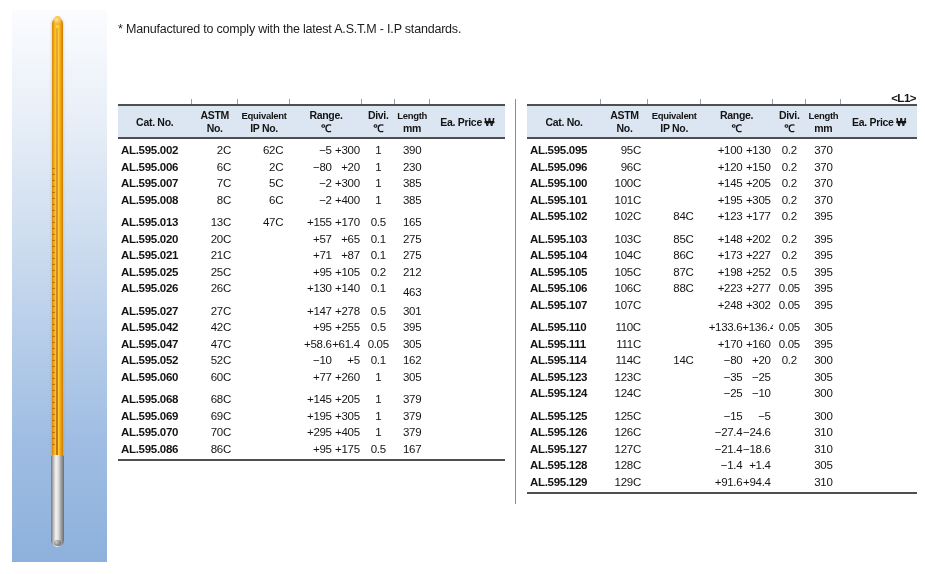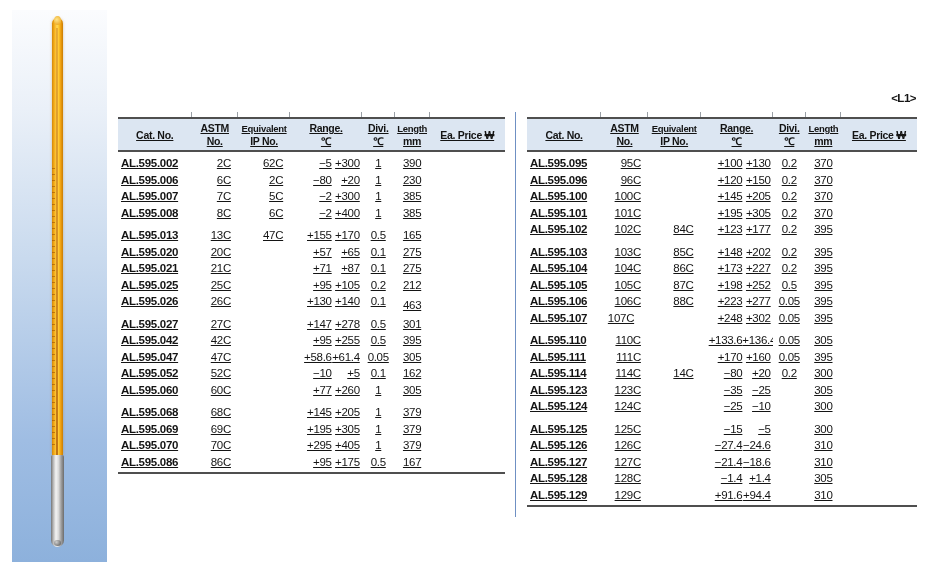--- a/index.html
+++ b/index.html
@@ -31,21 +31,21 @@
   .title-line { letter-spacing:-0.3px; white-space:nowrap; }
   .title-brand { font-weight:bold; font-size:20px; }
   .title-reg { font-weight:bold; font-size:10px; vertical-align:super; }
   .title-main { font-weight:bold; font-size:16.5px; }
   .title-kr { font-weight:bold; font-size:13px; }
   .notes { margin-top:13px; font-size:12.5px; line-height:16.5px; letter-spacing:-0.2px; color:#1c1c1c; }
   .note-strong { font-weight:bold; color:#111; }
   .pageref { position:absolute; right:2px; top:84px; font-size:11.5px; font-weight:bold; letter-spacing:-0.5px; }
 
   
-  .tables-wrap { position:absolute; left:118px; top:112px; width:800px; display:flex; align-items:flex-start;text-decoration:underline; }
+  .tables-wrap { position:absolute; left:118px; top:99px; width:800px; display:flex; align-items:flex-start; }
   .table-block { width:387px; }
   .table-block.right { width:390px; }
   .table-divider { width:1px; align-self:stretch; height:405px; background:#6f90c3; margin:0 11px 0 10px; }
 
   .tickstrip { display:flex; height:7px; border-bottom:2px solid #4f4f4f; }
   .tickstrip div { border-right:1px solid #9aa0a6; height:100%; }
   .tickstrip div:last-child { border-right:none; }
 
   .thead { display:flex; background:#dce6f2; border-bottom:2px solid #4f4f4f; padding:3px 0 2px 0; }
   .th { display:flex; flex-direction:column; align-items:center; justify-content:center;
@@ -76,20 +76,21 @@
       <div class="therm-capillary"></div>
       <div class="therm-scale"></div>
     </div>
     <div class="therm-metal">
       <div class="therm-tip"></div>
     </div>
   </div>
 
   <div class="content">
     <div class="notes">
+      <div>* Manufactured to comply with the latest A.S.T.M - I.P standards.</div>
     </div>
     <div class="pageref">&lt;L1&gt;</div>
   </div>
 
   <div class="tables-wrap">
     <div class="table-block">
       <div class="tickstrip">
           <div style="width: 19%;"></div>
           <div style="width: 12%;"></div>
           <div style="width: 13.5%;"></div>
@@ -500,21 +501,21 @@
               <div class="td range" style="width: 18.5%;">
                 <span class="lo">+223</span>
                 <span class="hi">+277</span>
               </div>
               <div class="td ctr" style="width: 8.5%;">0.05</div>
               <div class="td ctr" style="width: 9%;">395</div>
               <div class="td ctr" style="width: 19.5%;"></div>
             </div>
             <div class="trow">
               <div class="td cat" style="width: 19%;">AL.595.107</div>
-              <div class="td num-r" style="width: 12%; text-align: center;">107C</div>
+              <div class="td num-r" style="width: 12%;">107C</div>
               <div class="td num-r" style="width: 13.5%;"></div>
               <div class="td range" style="width: 18.5%;">
                 <span class="lo">+248</span>
                 <span class="hi">+302</span>
               </div>
               <div class="td ctr" style="width: 8.5%;">0.05</div>
               <div class="td ctr" style="width: 9%;">395</div>
               <div class="td ctr" style="width: 19.5%;"></div>
             </div>
           </div>

